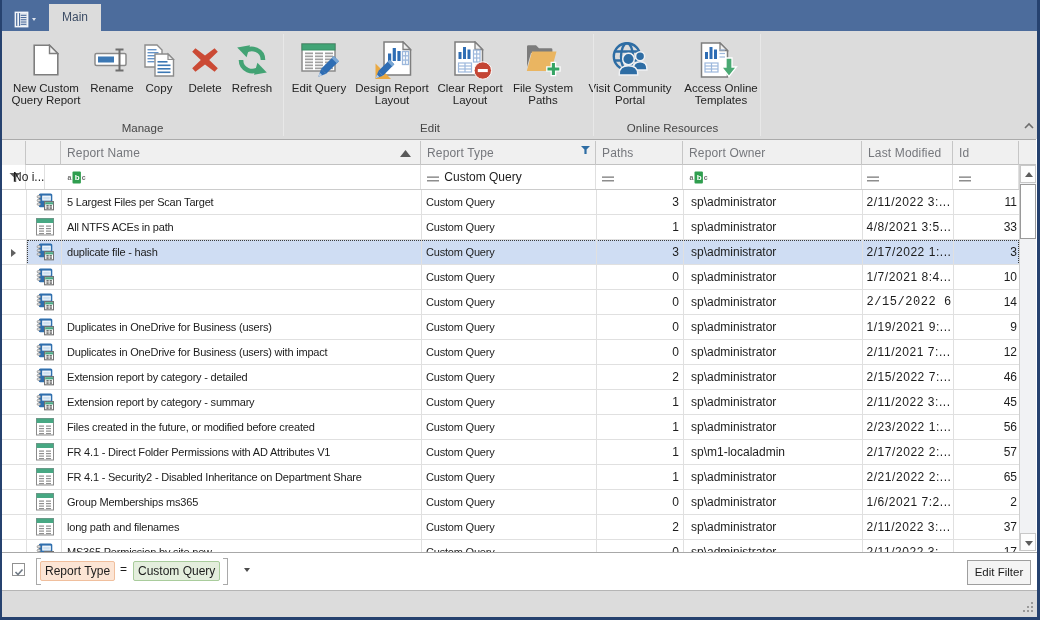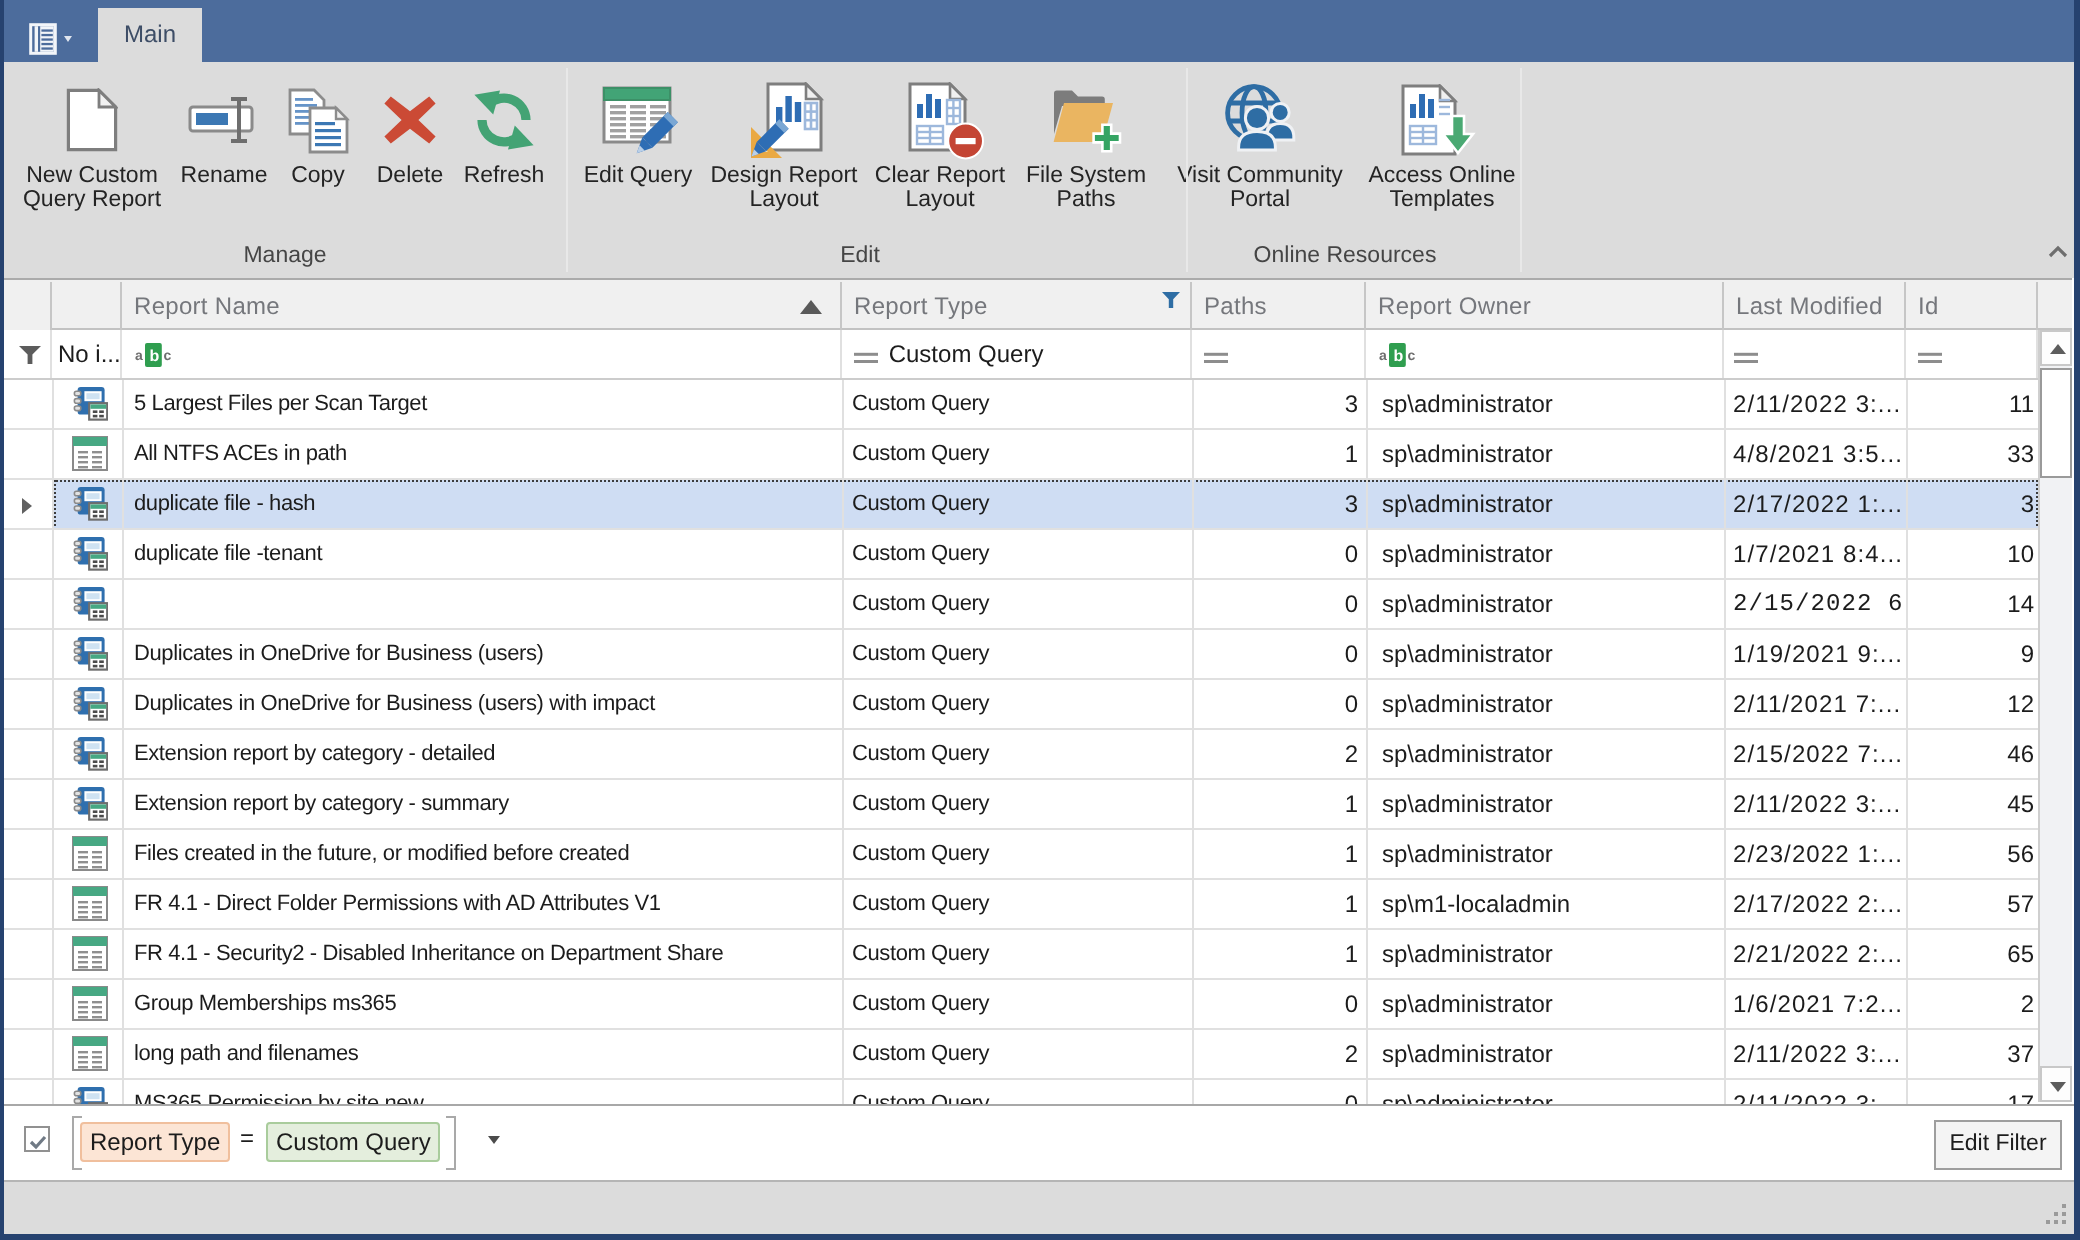--- a/index.html
+++ b/index.html
@@ -323,21 +323,21 @@
       <div class="hcell" style="left:860px; width:91px;">Last Modified</div>
       <div class="hcell" style="left:951px; width:66px;">Id</div>
       <div class="hcell" style="left:1017px; width:17px;border-right:none;"></div>
       </div>
     <div class="frow">
       <div class="fcell" style="left:0px; width:24px;">
           <svg style="position:absolute; left:7px; top:8px" width="12" height="9" viewBox="0 0 12 9">
             <path d="M0.5 0 H11.5 L7.2 4.3 V9 H4.8 V4.3 Z" fill="#5c5c5c"></path>
           </svg>
         </div>
-      <div class="fcell" style="left:24px; width:35px;"><span style="color:#1c1c1c; padding-left:3px;">No i...</span></div>
+      <div class="fcell" style="left:8px; width:35px;"><span style="color:#1c1c1c; padding-left:3px;">No i...</span></div>
       <div class="fcell" style="left:59px; width:360px;"><span style="padding-left:6px;"><svg style="position:relative; top:3px" width="19" height="13" viewBox="0 0 19 13">
               <text x="0.5" y="9" font-size="7" font-weight="bold" fill="#6e6e6e" font-family="Liberation Sans">a</text>
               <rect x="5.5" y="0.5" width="8.4" height="12" rx="1" fill="#2f9e4f"></rect>
               <text x="7.8" y="9.4" font-size="8" font-weight="bold" fill="#fff" font-family="Liberation Sans">b</text>
               <text x="14.8" y="9" font-size="7" font-weight="bold" fill="#6e6e6e" font-family="Liberation Sans">c</text>
             </svg></span></div>
       <div class="fcell" style="left:419px; width:175px;"><span style="padding-left:6px;"><svg style="position:relative; top:0.5px" width="12" height="6" viewBox="0 0 12 6">
               <g fill="#8d8d8d">
                 <rect x="0" y="0.4" width="12" height="1.5"></rect>
                 <rect x="0" y="4" width="12" height="1.5"></rect>
@@ -497,21 +497,20 @@
                 <rect x="8.6" y="8.6" width="9" height="8.2" fill="#fff" stroke="#6e6e6e" stroke-width="1.1"></rect>
                 <rect x="9.2" y="9.2" width="7.9" height="2.2" fill="#47a883"></rect>
                 <g fill="#4a4a4a">
                   <rect x="10.4" y="12.2" width="2.3" height="1.3"></rect>
                   <rect x="13.6" y="12.2" width="2.3" height="1.3"></rect>
                   <rect x="10.4" y="14.4" width="2.3" height="1.3"></rect>
                   <rect x="13.6" y="14.4" width="2.3" height="1.3"></rect>
                 </g>
               </svg></span>
           </div>
-        <div class="cell" style="left:59px; width:360px; padding-left:6px;">duplicate file -tenant</div>
         <div class="cell" style="left:419px; width:175px; padding-left:5px;">Custom Query</div>
         <div class="cell num" style="left:594px; width:87px; padding-right:4px; font-size:12px; letter-spacing:0;">0</div>
         <div class="cell" style="left:681px; width:179px; padding-left:8px; font-size:12px; letter-spacing:0;">sp\administrator</div>
         <div class="cell" style="left:860px; width:91px; padding-left:4.5px; font-size:12px; letter-spacing:0.55px;">1/7/2021 8:4...</div>
         <div class="cell num" style="left:951px; width:66px; padding-right:2px; font-size:12px; letter-spacing:0;">10</div>
         <div class="vline" style="left:24px"></div>
           <div class="vline" style="left:59px"></div>
           <div class="vline" style="left:419px"></div>
           <div class="vline" style="left:594px"></div>
           <div class="vline" style="left:681px"></div>

